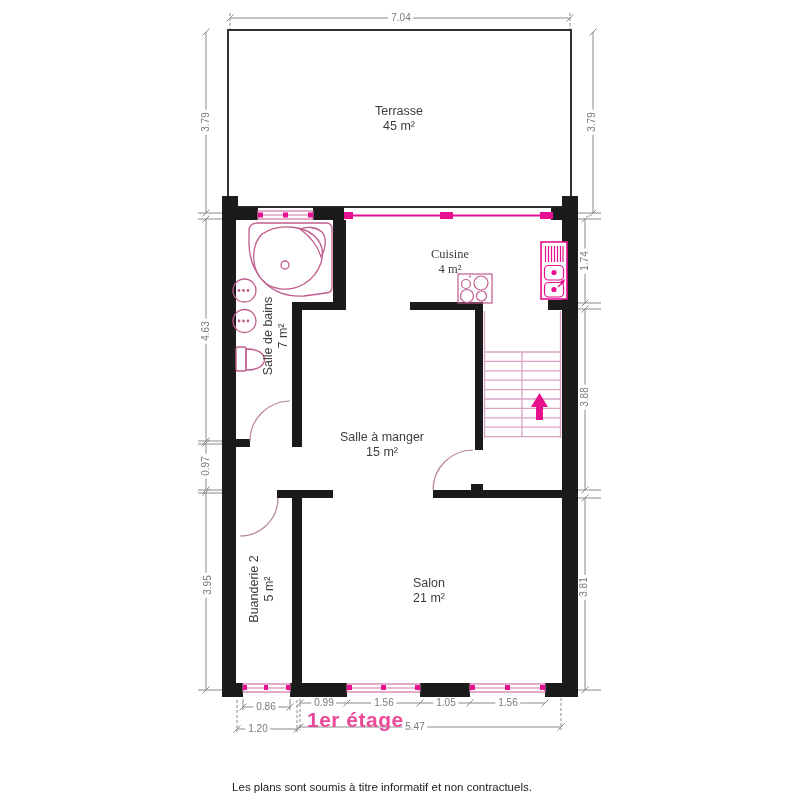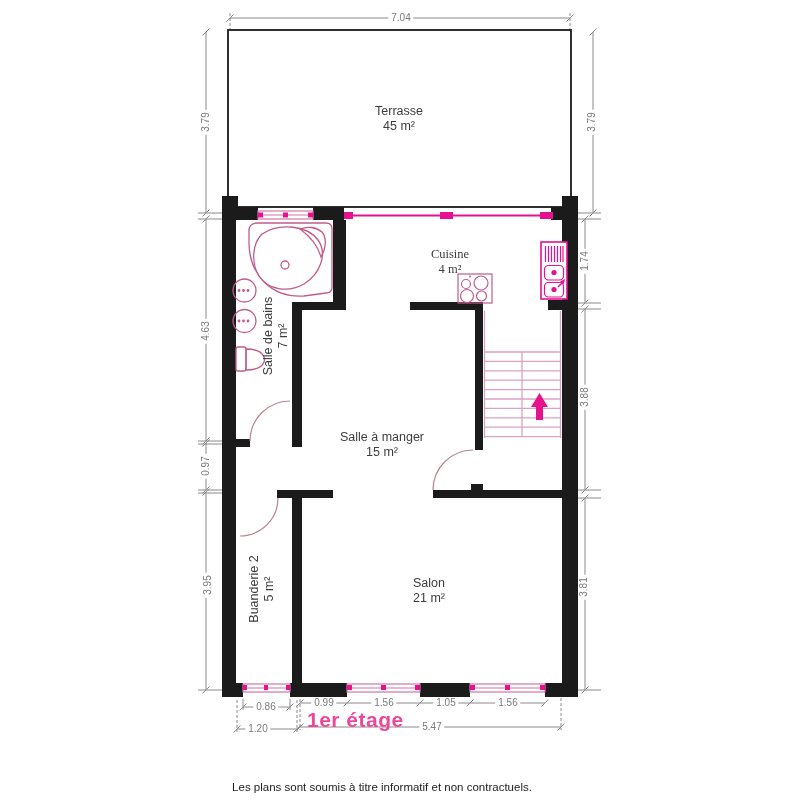--- a/index.html
+++ b/index.html
@@ -280,18 +280,18 @@
   <div class="dim-label rot" style="left:208px;top:585px;">3.95</div>
   <div class="dim-label rot" style="left:585px;top:261px;">1.74</div>
   <div class="dim-label rot" style="left:585px;top:397px;">3.88</div>
   <div class="dim-label rot" style="left:584px;top:587px;">3.81</div>
   <div class="dim-label" style="left:266px;top:707px;">0.86</div>
   <div class="dim-label" style="left:324px;top:703px;">0.99</div>
   <div class="dim-label" style="left:384px;top:703px;">1.56</div>
   <div class="dim-label" style="left:446px;top:703px;">1.05</div>
   <div class="dim-label" style="left:508px;top:703px;">1.56</div>
   <div class="dim-label" style="left:258px;top:729px;">1.20</div>
-  <div class="dim-label" style="left:432px;top:727px;">5.47</div>
+  <div class="dim-label" style="left:415px;top:727px;">5.47</div>
 
   <div class="floor-title">1er étage</div>
   <div class="disclaimer">Les plans sont soumis à titre informatif et non contractuels.</div>
 
 </div>
 
 </body></html>

